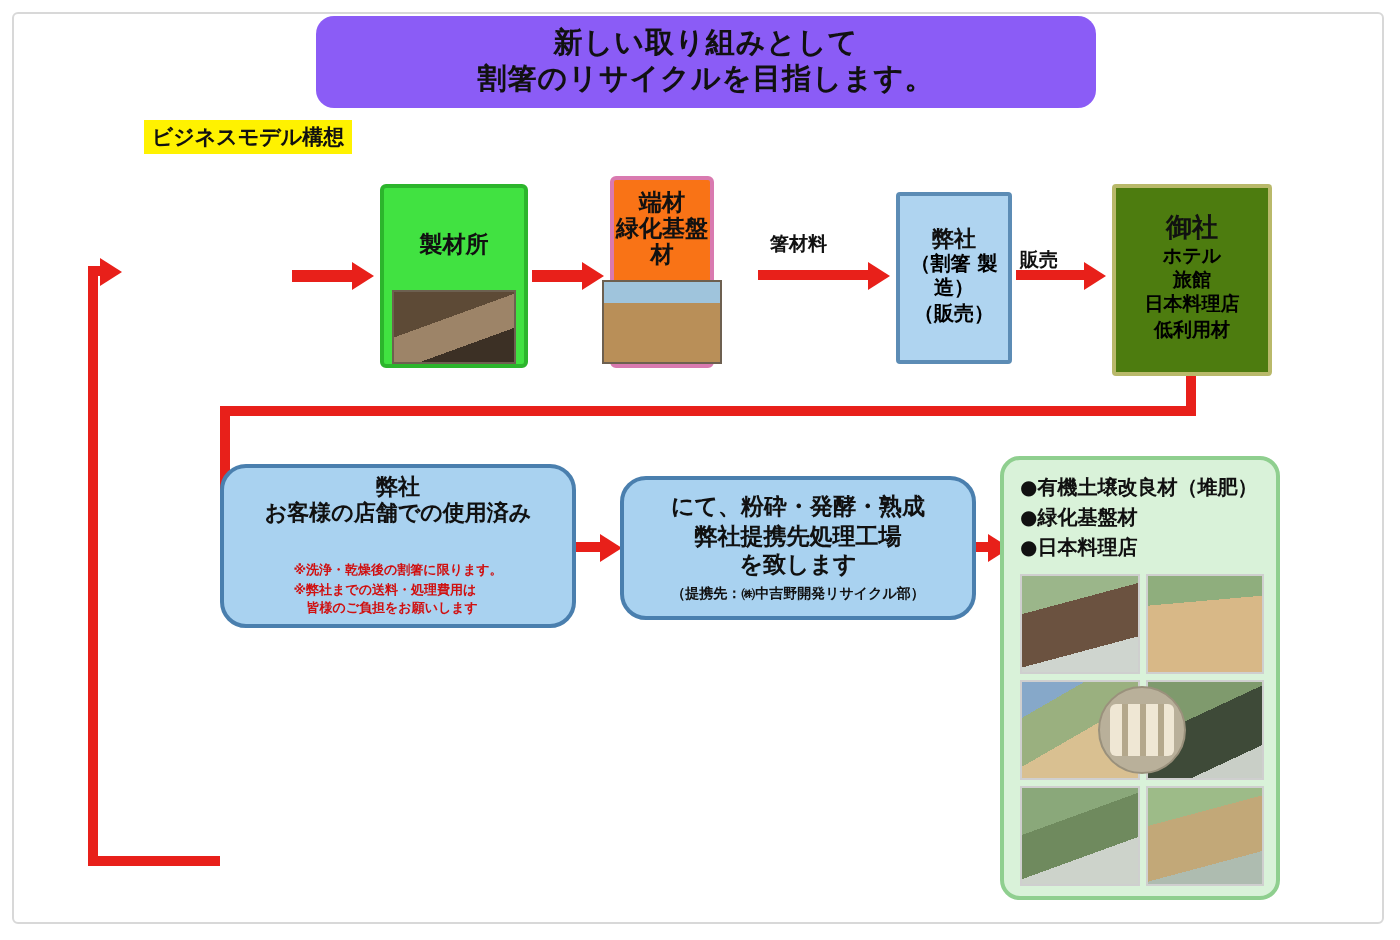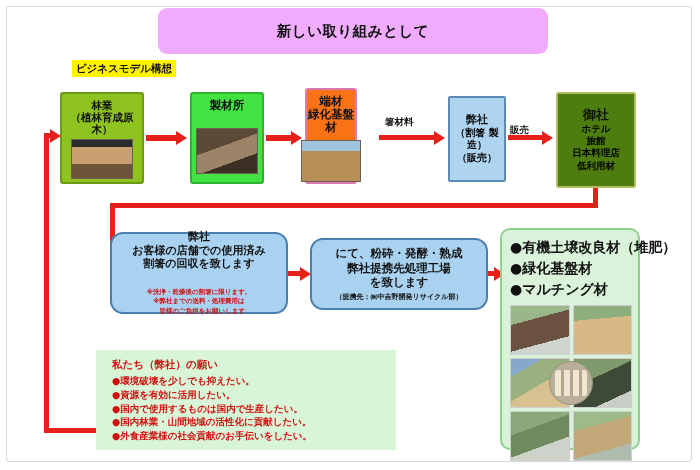--- a/index.html
+++ b/index.html
@@ -4,38 +4,38 @@
 <style>
   html,body{margin:0;padding:0;background:#fff;}
   body{width:700px;height:470px;overflow:hidden;
        font-family:"DejaVu Sans","Liberation Sans",sans-serif;}
   #stage{position:relative;width:700px;height:470px;background:#fff;}
 
   .frame{position:absolute;left:6px;top:6px;width:686px;height:456px;
          border:1px solid #d8d8d8;border-radius:3px;box-sizing:border-box;}
 
   .title-banner{position:absolute;left:158px;top:8px;width:390px;height:46px;
-      background:#f0abfc;border-radius:9px;display:flex;flex-direction:column;
+      background:#8b5cf6;border-radius:9px;display:flex;flex-direction:column;
       align-items:center;justify-content:center;line-height:1.25;
       font-weight:bold;font-size:14.5px;color:#111;letter-spacing:.5px;}
 
   .section-tag{position:absolute;left:72px;top:60px;width:104px;height:17px;
       background:#FFF200;display:flex;align-items:center;justify-content:center;
       font-size:10.5px;font-weight:bold;color:#111;}
 
   .node{position:absolute;box-sizing:border-box;display:flex;flex-direction:column;
         align-items:center;}
   .node .cap{font-weight:bold;text-align:center;line-height:1.15;color:#111;}
   .thumb{background:#8a7a62;border:1px solid #6d6050;overflow:hidden;position:relative;}
 
   
   #n-forestry{left:60px;top:92px;width:84px;height:92px;background:#8DC21F;
       border:2px solid #6b9a14;border-radius:3px;padding-top:5px;}
   #n-sawmill{left:190px;top:92px;width:74px;height:92px;background:#41E241;
-      border:2px solid #2cb52c;border-radius:3px;padding-top:5px;}
+      border:2px solid #2cb52c;border-radius:3px;padding-top:22px;}
   #n-offcut{left:305px;top:88px;width:52px;height:96px;background:#f97316;
       border:2px solid #d97ab0;border-radius:3px;padding-top:5px;}
   #n-company{left:448px;top:96px;width:58px;height:86px;background:#AFD4F0;
       border:2px solid #5c8cb5;border-radius:2px;justify-content:center;}
   #n-client{left:556px;top:92px;width:80px;height:96px;background:#4d7c0f;
       border:2px solid #b9b96a;border-radius:2px;justify-content:center;}
 
   #n-forestry .cap{font-size:10.5px;}
   #n-sawmill .cap{font-size:11.5px;}
   #n-offcut .cap{font-size:11.5px;}
@@ -45,29 +45,29 @@
   #n-client .sub{font-size:9.5px;font-weight:bold;line-height:1.3;text-align:center;}
 
   
   .rbox{position:absolute;box-sizing:border-box;background:#A9D2F0;
       border:2px solid #4a7fae;border-radius:13px;display:flex;flex-direction:column;
       align-items:center;justify-content:center;text-align:center;color:#111;}
   #n-collect{left:110px;top:232px;width:178px;height:82px;}
   #n-plant{left:310px;top:238px;width:178px;height:72px;}
   #n-collect .h{font-size:11px;font-weight:bold;line-height:1.25;}
   #n-collect .note{font-size:6.5px;color:#d01010;font-weight:bold;line-height:1.45;
-      margin-top:17px;text-align:center;}
+      margin-top:17px;text-align:left;}
   #n-plant .h{font-size:11.5px;font-weight:bold;line-height:1.3;}
   #n-plant .note{font-size:7px;font-weight:bold;margin-top:2px;}
 
   
   #n-products{position:absolute;left:500px;top:228px;width:140px;height:222px;
       background:#D9F2D9;border:2px solid #8fcf8f;border-radius:10px;box-sizing:border-box;
       padding:7px 6px 6px 8px;}
-  #n-products .pl{font-size:14px;font-weight:bold;line-height:1.5;color:#111;
+  #n-products .pl{font-size:10px;font-weight:bold;line-height:1.5;color:#111;
       white-space:nowrap;}
   .photo-grid{display:grid;grid-template-columns:1fr 1fr;grid-gap:3px;margin-top:5px;
       position:relative;}
   .photo{height:48px;border:1px solid #cfcfcf;background:#cdbfa2;overflow:hidden;position:relative;}
   .coin{position:absolute;left:50%;top:50%;transform:translate(-50%,-50%);
       width:42px;height:42px;border-radius:50%;background:#b9b09a;
       border:1px solid #9a917c;z-index:3;overflow:hidden;}
   .coin:after{content:"";position:absolute;left:5px;top:8px;width:32px;height:26px;
       background:repeating-linear-gradient(90deg,#efe7d4 0 6px,#b4a88c 6px 9px);
       border-radius:3px;}
@@ -85,20 +85,21 @@
   .elabel{position:absolute;font-size:9.5px;font-weight:bold;color:#111;}
 </style>
 </head>
 <body>
 
 <div id="stage">
   <div class="frame"></div>
 
   <div class="title-banner">
     <span>新しい取り組みとして</span>
+    <span>割箸のリサイクルを目指します。</span>
   </div>
 
   <div class="section-tag">ビジネスモデル構想</div>
 
   <div class="ln" style="left:146px;top:135px;width:32px;height:6px;"></div>
   <div class="arrow-h" style="left:176px;top:131px;"></div>
 
   <div class="ln" style="left:266px;top:135px;width:26px;height:6px;"></div>
   <div class="arrow-h" style="left:291px;top:131px;"></div>
 
@@ -120,26 +121,20 @@
   <div class="arrow-h" style="left:300px;top:267px;"></div>
 
   <div class="ln" style="left:488px;top:271px;width:10px;height:5px;"></div>
   <div class="arrow-h" style="left:494px;top:267px;"></div>
 
   <div class="ln" style="left:44px;top:133px;width:5px;height:300px;"></div>
   <div class="ln" style="left:44px;top:428px;width:66px;height:5px;"></div>
   <div class="ln" style="left:44px;top:133px;width:12px;height:5px;"></div>
   <div class="arrow-h" style="left:50px;top:129px;"></div>
 
-  <div class="node" id="n-forestry">
-    <div class="cap">林業</div>
-    <div class="cap">（植林育成原木）</div>
-    <div class="thumb" style="width:60px;height:38px;margin-top:4px;
-         background:linear-gradient(180deg,#2b2b2b 0 18%,#c8a072 18% 62%,#6d5438 62% 100%);"></div>
-  </div>
 
   <div class="node" id="n-sawmill">
     <div class="cap">製材所</div>
     <div class="thumb" style="width:60px;height:44px;margin-top:16px;
          background:linear-gradient(160deg,#5d4a36 0 40%,#9d8468 40% 70%,#3c3025 70% 100%);"></div>
   </div>
 
   <div class="node" id="n-offcut">
     <div class="cap">端材</div>
     <div class="cap">緑化基盤材</div>
@@ -157,51 +152,42 @@
     <div class="cap">御社</div>
     <div class="sub">ホテル</div>
     <div class="sub">旅館</div>
     <div class="sub">日本料理店</div>
     <div class="sub">低利用材</div>
   </div>
 
   <div class="rbox" id="n-collect">
     <div class="h">弊社</div>
     <div class="h">お客様の店舗での使用済み</div>
-    <div class="h">割箸の回収を致します</div>
     <div class="note">
       <div>※洗浄・乾燥後の割箸に限ります。</div>
       <div>※弊社までの送料・処理費用は</div>
       <div>　皆様のご負担をお願いします</div>
     </div>
   </div>
 
   <div class="rbox" id="n-plant">
     <div class="h">にて、粉砕・発酵・熟成</div>
     <div class="h">弊社提携先処理工場</div>
     <div class="h">を致します</div>
     <div class="note">（提携先：㈱中吉野開発リサイクル部）</div>
   </div>
 
   <div id="n-products">
     <div class="pl">●有機土壌改良材（堆肥）</div>
     <div class="pl">●緑化基盤材</div>
-    <div class="pl">●マルチング材</div>
+    <div class="pl">●日本料理店</div>
     <div class="photo-grid">
       <div class="photo" style="background:linear-gradient(165deg,#9bb68a 0 30%,#6b5240 30% 72%,#cfd5cf 72% 100%);"></div>
       <div class="photo" style="background:linear-gradient(175deg,#8fae7d 0 28%,#d8b887 28% 100%);"></div>
       <div class="photo" style="background:linear-gradient(150deg,#86a8c9 0 22%,#9ab07f 22% 52%,#d9c091 52% 100%);"></div>
       <div class="photo" style="background:linear-gradient(155deg,#7f9a6d 0 38%,#3e4a38 38% 78%,#c9cfc7 78% 100%);"></div>
       <div class="photo" style="background:linear-gradient(160deg,#8aa87a 0 34%,#6f8a5e 34% 66%,#cdd3cb 66% 100%);"></div>
       <div class="photo" style="background:linear-gradient(165deg,#9dbb88 0 30%,#c2a878 30% 74%,#aebcb0 74% 100%);"></div>
       <div class="coin"></div>
     </div>
   </div>
 
-  <div id="n-wishes">
-    <div class="wh">私たち（弊社）の願い</div>
-    <div class="wl">●環境破壊を少しでも抑えたい。</div>
-    <div class="wl">●資源を有効に活用したい。</div>
-    <div class="wl">●国内で使用するものは国内で生産したい。</div>
-    <div class="wl">●国内林業・山間地域の活性化に貢献したい。</div>
-    <div class="wl">●外食産業様の社会貢献のお手伝いをしたい。</div>
-  </div>
 </div>
 
 </body></html>

